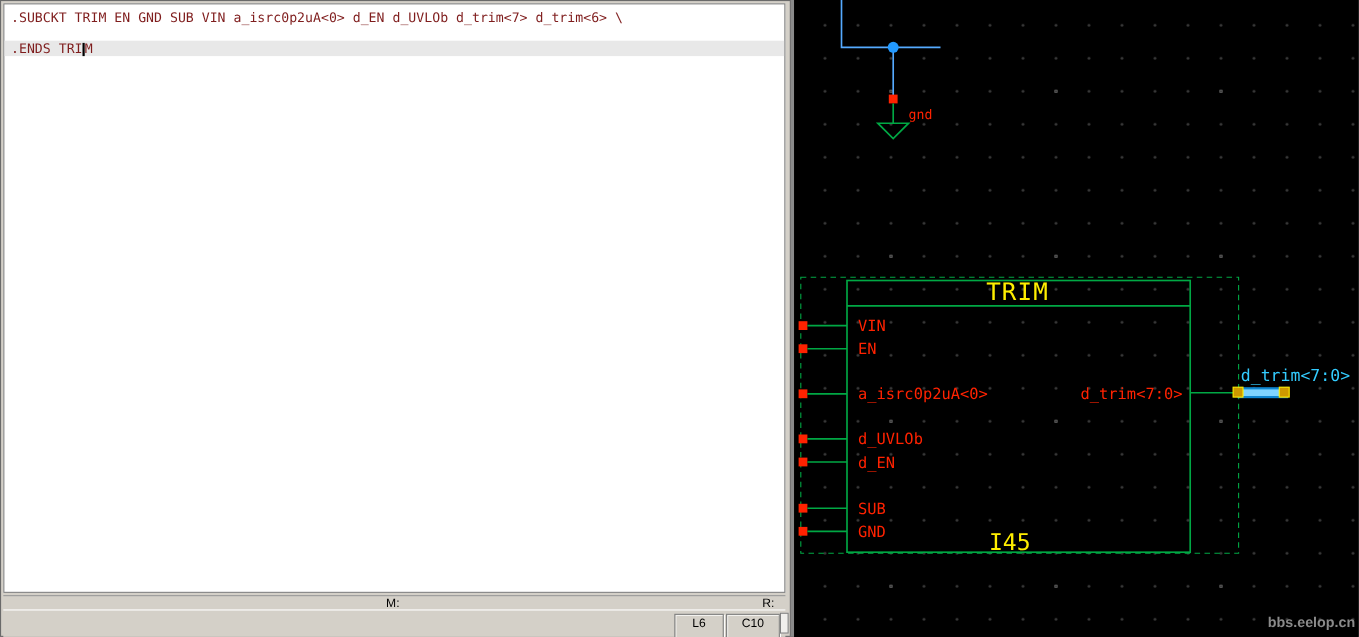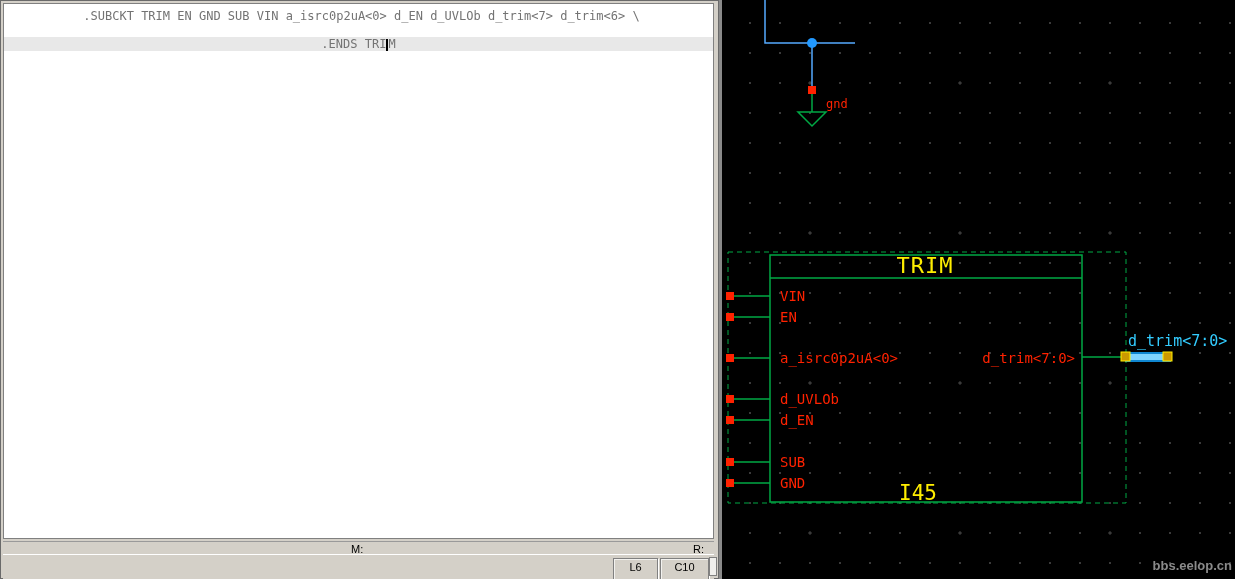--- a/index.html
+++ b/index.html
@@ -4,24 +4,24 @@
 <style>
   html,body{margin:0;padding:0;background:#000;}
   body{width:1235px;height:579px;position:relative;overflow:hidden;
        font-family:"Liberation Sans",sans-serif;}
 
   
   .left-window{position:absolute;left:0;top:0;width:719px;height:579px;
                background:#d4d0c8;border:1px solid #6a6a6a;box-sizing:border-box;}
   .editor{position:absolute;left:2px;top:2px;right:4px;bottom:39px;
           background:#fff;border:1px solid #808080;overflow:hidden;
-          font:12px/14px "DejaVu Sans Mono",monospace;color:#737373;
-          padding:5px 0 0 6px;box-sizing:border-box;cursor:text;text-align:center;}
+          font:12px/14px "DejaVu Sans Mono",monospace;color:#7f1d1d;
+          padding:5px 0 0 6px;box-sizing:border-box;cursor:text;}
   .codeline{white-space:pre;height:14px;}
-  .codeline.current{background:#e8e8e8;margin-left:-6px;}
+  .codeline.current{background:#e8e8e8;margin-left:-6px;padding-left:6px;}
   .caret{display:inline-block;width:2px;height:12px;background:#000;
          vertical-align:text-bottom;}
 
   .statusbar1{position:absolute;left:2px;right:4px;top:540px;height:13px;
               background:#d4d0c8;border-top:1px solid #9a9a9a;
               font:11px "Liberation Sans",sans-serif;color:#000;}
   .m-label{position:absolute;left:348px;top:1px;}
   .r-label{position:absolute;right:10px;top:1px;}
 
   .statusbar2{position:absolute;left:2px;right:4px;top:553px;height:24px;

